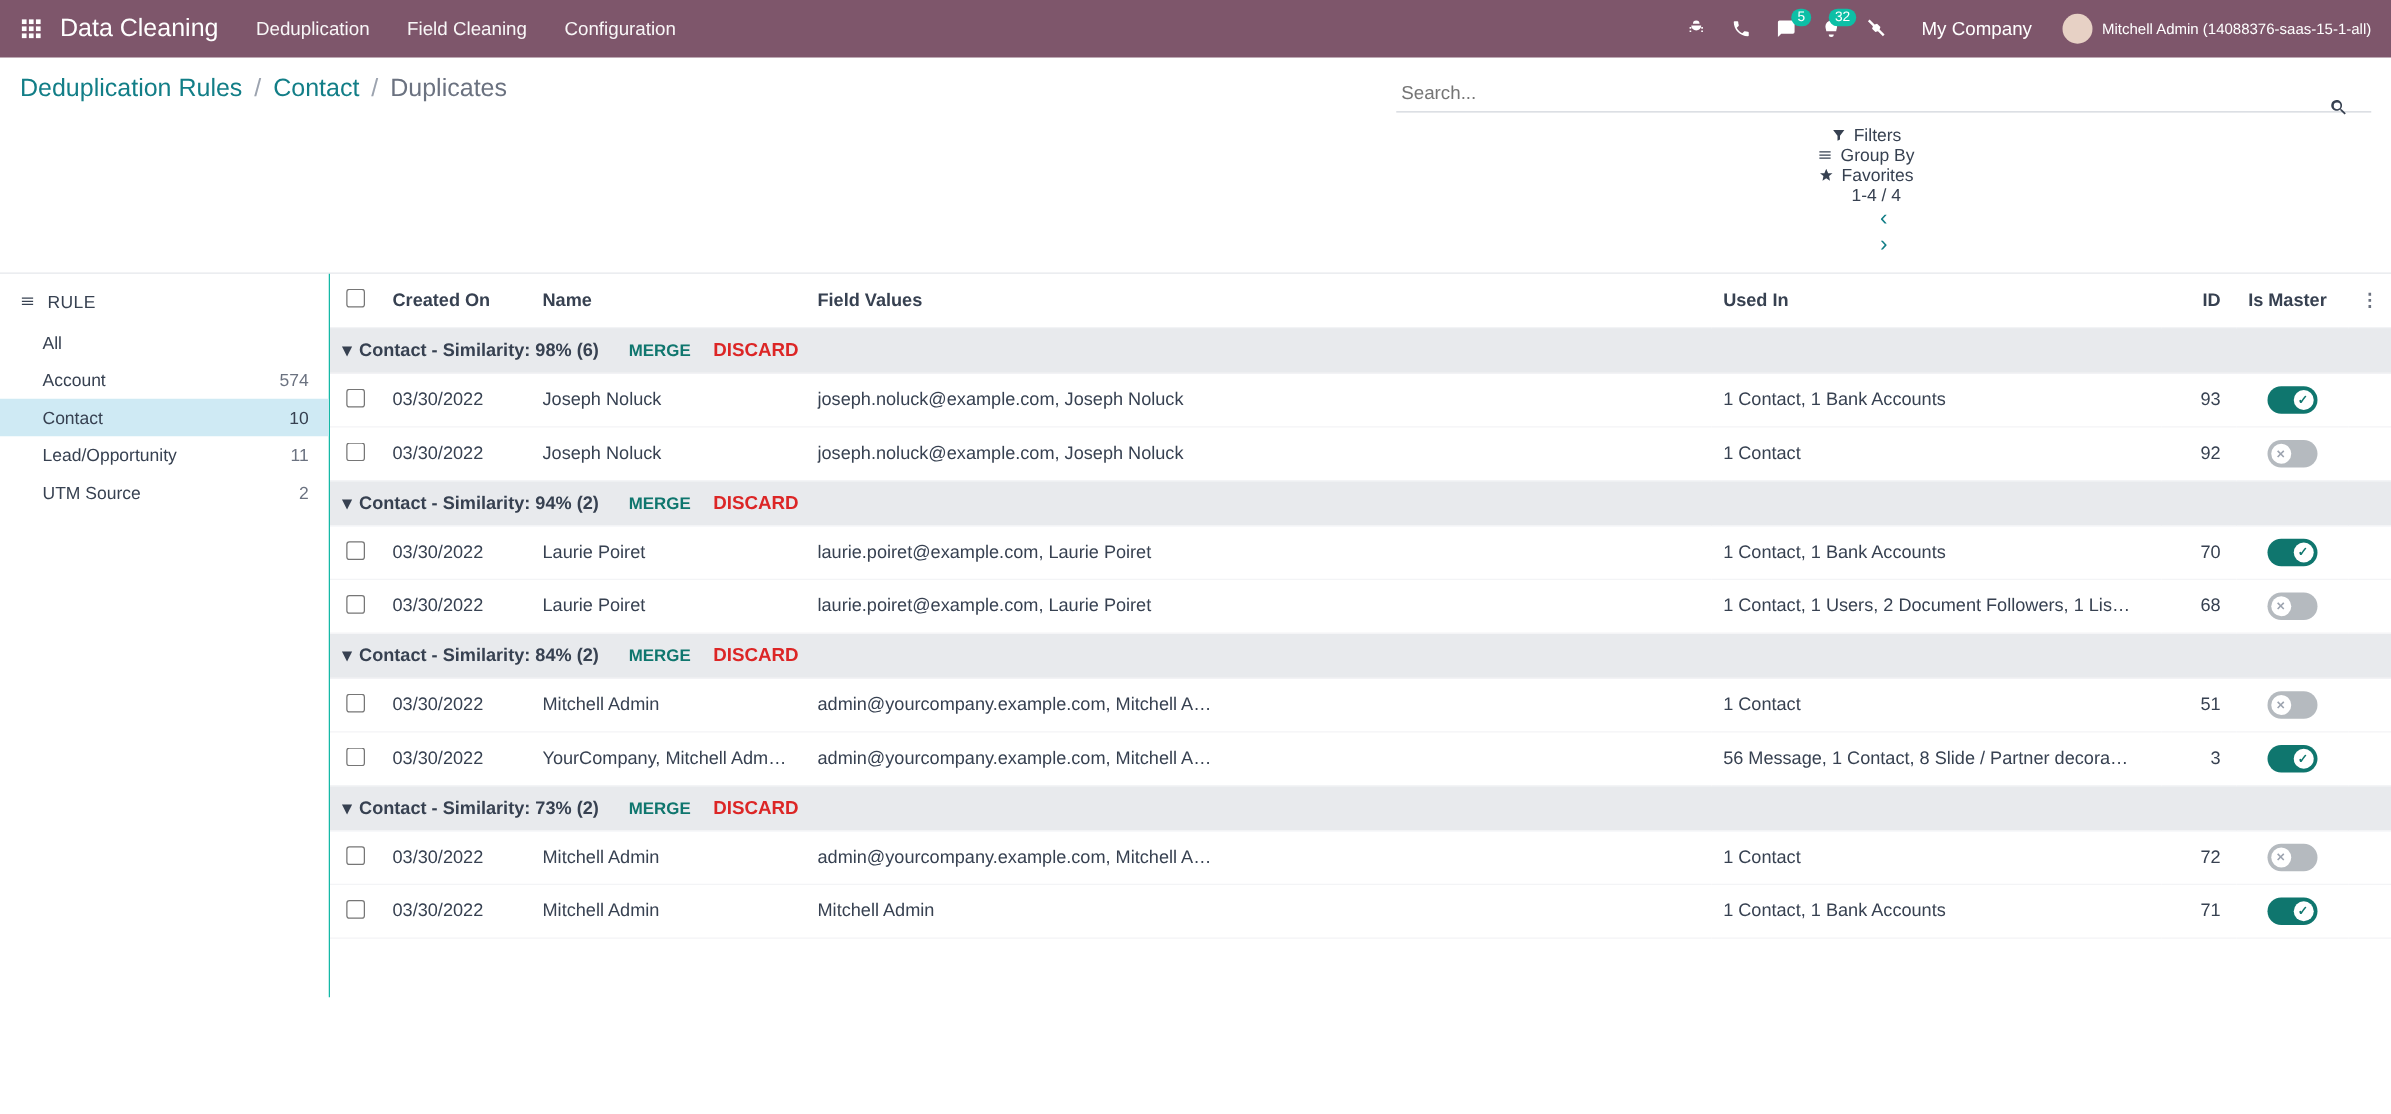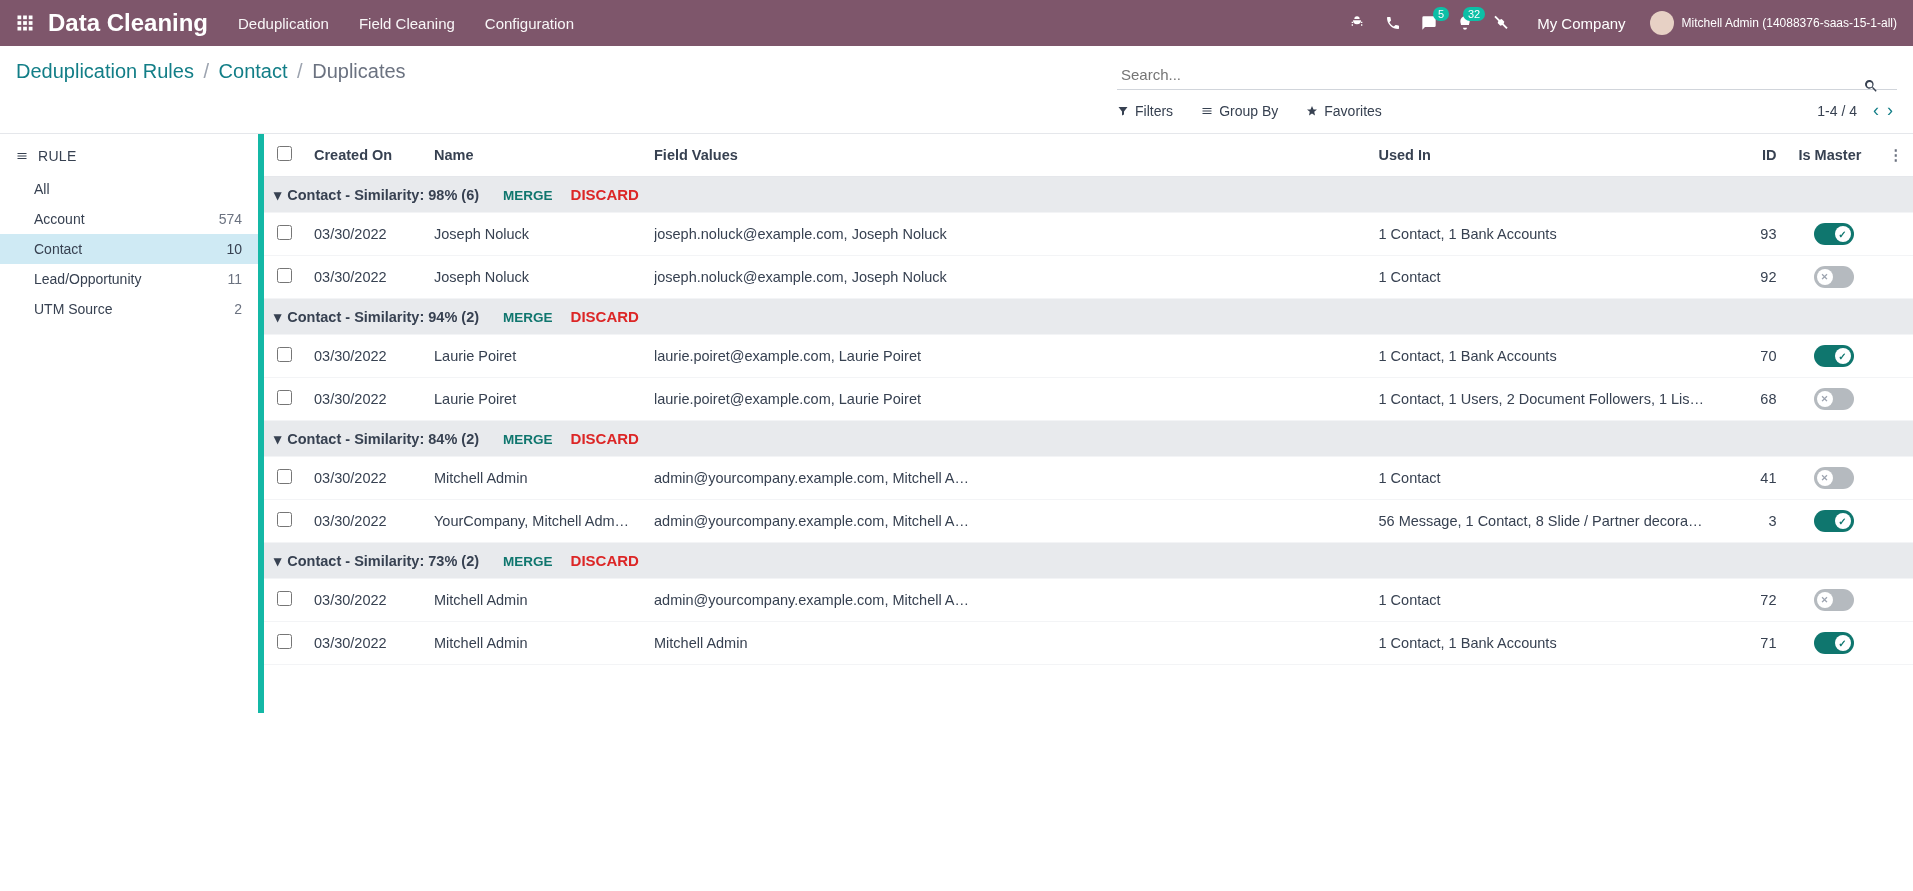--- a/index.html
+++ b/index.html
@@ -1,48 +1,48 @@
 <!DOCTYPE html>
 <html><head>
 <meta charset="utf-8">
 <style>
 * { box-sizing: border-box; margin:0; padding:0; }
 body { font-family: -apple-system, Helvetica, Arial, sans-serif; font-size:14px; color:#374151; background:#fff; }
 .navbar { background:#7e566b; color:#fff; height:46px; display:flex; align-items:center; padding:0 16px; font-size:15px;}
 .navbar .apps-icon { width:18px; height:18px; margin-right:14px; cursor:pointer; display:inline-block;}
 .navbar .apps-icon svg { fill:#fff; }
-.navbar .brand { font-size:24px; font-weight:700; margin-right:30px; }
+.navbar .brand { font-size:20px; font-weight:400; margin-right:30px; }
 .navbar .nav-link { margin-right:30px; cursor:pointer; color:#fff; opacity:.95;}
 .navbar .spacer { flex:1; }
 .navbar .icon-btn { margin:0 10px; cursor:pointer; position:relative; display:inline-flex; align-items:center;}
 .navbar .icon-btn svg { fill:#fff; height:16px; }
 .navbar .badge { position:absolute; top:-8px; right:-12px; background:#0dbfa6; color:#fff; border-radius:10px; font-size:11px; padding:1px 5px;}
 .navbar .avatar { width:24px; height:24px; border-radius:50%; background:#e7d1c5; margin:0 8px 0 6px; display:inline-block;}
 .navbar .user-name { font-size:12px; }
 .navbar .company { margin:0 18px; }
 
 .controlbar { display:flex; align-items:flex-start; padding:14px 16px 0 16px; }
 .breadcrumb { font-size:20px; }
 .breadcrumb a { color:#127e87; text-decoration:none; }
 .breadcrumb .sep { color:#9ca3af; margin:0 4px;}
 .breadcrumb .current { color:#6b7280; }
 
 .search-area { margin-left:auto; width:780px; }
 .search-input { width:100%; border:none; border-bottom:1px solid #d1d5db; padding:6px 4px; font-size:15px; outline:none;}
-.search-row { display:flex; align-items:center; margin-top:10px;}
+.search-row { display:flex; align-items:center; margin-top:10px;flex-direction:column;}
 .search-row .chip { margin-right:28px; color:#374151; cursor:pointer; display:inline-flex; align-items:center; gap:6px;}
 .search-row .chip svg { height:12px; fill:#374151;}
 .search-row .spacer { flex:1;}
 .search-row .pager { color:#374151; margin-right:12px; }
 .search-row .pager-btn { color:#127e87; cursor:pointer; padding:0 4px; font-size:18px;}
 .search-icon-btn { position:absolute; right:18px; top:18px; color:#374151; cursor:pointer;}
 .search-wrap { position:relative;}
 
 .main { display:flex; border-top:1px solid #e5e7eb; margin-top:12px; min-height:580px;}
-.sidebar { width:264px; border-right:6px solid #14b8a6; padding:14px 0; }
+.sidebar { width:264px; border-right:1px solid #14b8a6; padding:14px 0; }
 .sidebar .side-header { display:flex; align-items:center; gap:10px; padding:0 16px 10px 16px; font-weight:500; color:#374151; letter-spacing:.3px;}
 .sidebar .side-header svg { height:12px; fill:#374151;}
 .sidebar .side-item { display:flex; align-items:center; padding:7px 16px 7px 34px; cursor:pointer; color:#374151;text-align:right;}
 .sidebar .side-item .count { margin-left:auto; color:#6b7280; font-size:14px;}
 .sidebar .side-item.active { background:#cfeaf4; font-weight:500;}
 .sidebar .side-item.active .count { color:#374151;}
 
 .content { flex:1; overflow-x:auto;}
 .tbl { width:100%; border-collapse:collapse; }
 .tbl th { text-align:left; font-weight:600; padding:12px 10px; border-bottom:1px solid #e5e7eb; font-size:14.5px; color:#374151; white-space:nowrap;}
@@ -296,21 +296,21 @@
             <td>03/30/2022</td>
             <td>
               <div class="ellipsis" style="max-width:210px">Mitchell Admin</div>
             </td>
             <td>
               <div class="ellipsis">admin@yourcompany.example.com, Mitchell A…</div>
             </td>
             <td>
               <div class="ellipsis">1 Contact</div>
             </td>
-            <td class="id">41</td>
+            <td class="id">51</td>
             <td style="text-align:center"><span class="toggle off">
                 <span class="knob"></span>
               </span></td>
             <td></td>
           </tr>
           <tr>
             <td class="chk"><input type="checkbox" style=""></td>
             <td>03/30/2022</td>
             <td>
               <div class="ellipsis" style="max-width:210px">YourCompany, Mitchell Adm…</div>

